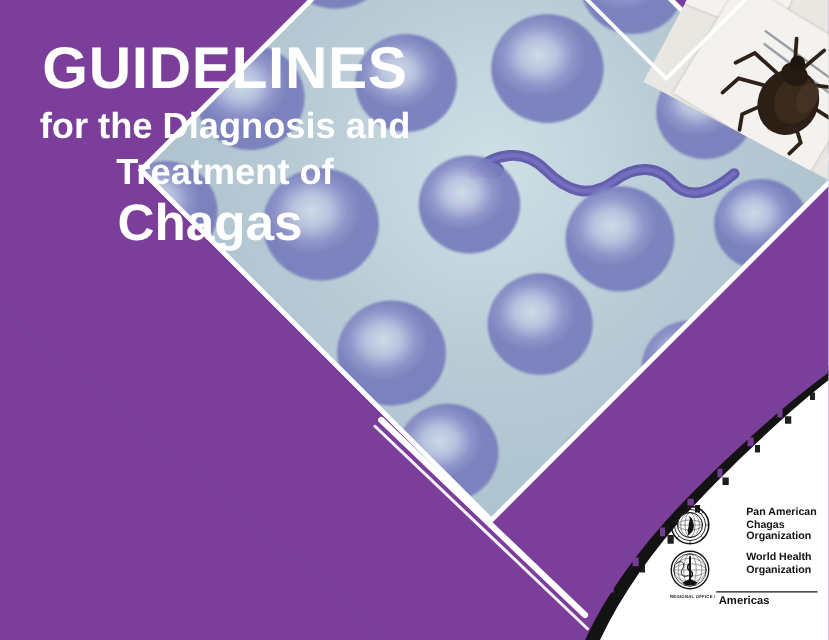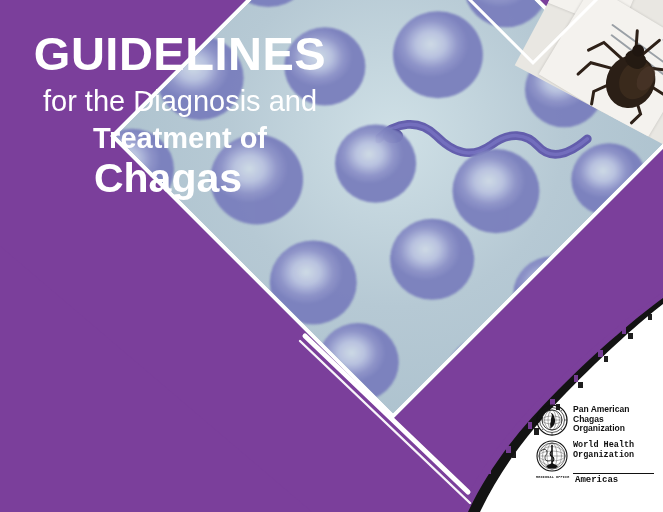--- a/index.html
+++ b/index.html
@@ -112,21 +112,21 @@
     left:0;top:24px;width:360px;
     color:#ffffff;
     text-align:center;
     z-index:40;
   }
   .t-guidelines{
     font-size:47px;font-weight:bold;line-height:52px;
     letter-spacing:0.5px;margin:4px;
   }
   .t-sub1{
-    font-size:29px;font-weight:normal;line-height:34px;margin:0;
+    font-size:29px;font-weight:bold;line-height:34px;margin:0;
     letter-spacing:0px;
   }
   .t-sub2{
     font-size:29px;font-weight:bold;line-height:36px;margin:2px 0 0 0;
   }
   .t-big{
     font-size:41px;font-weight:bold;line-height:45px;margin:0;
   }
   .t-chagas{margin-left:-24px;}
   .t-disease{margin-left:14px;}
@@ -143,22 +143,23 @@
     display:flex;align-items:flex-start;gap:5px;
     margin-bottom:4px;
   }
   .emblem{
     flex:0 0 auto;width:32px;height:32px;
   }
   .logo-text{
     font-size:8.5px;line-height:9.6px;font-weight:bold;
     padding-top:1px;
     color:#111;
-  }
-  .who-block{position:relative;font-family:Liberation Mono, monospace;}
+    margin-left:24px;
+  }
+  .who-block{position:relative;}
   .who-rule{
     position:absolute;left:37px;right:0;bottom:11px;
     height:1px;background:#111;
   }
   .who-amer{
     display:flex;align-items:flex-start;gap:3px;margin-top:1px;
   }
   .regional{
     font-size:3.4px;line-height:4px;letter-spacing:.2px;
     color:#222;font-weight:bold;

